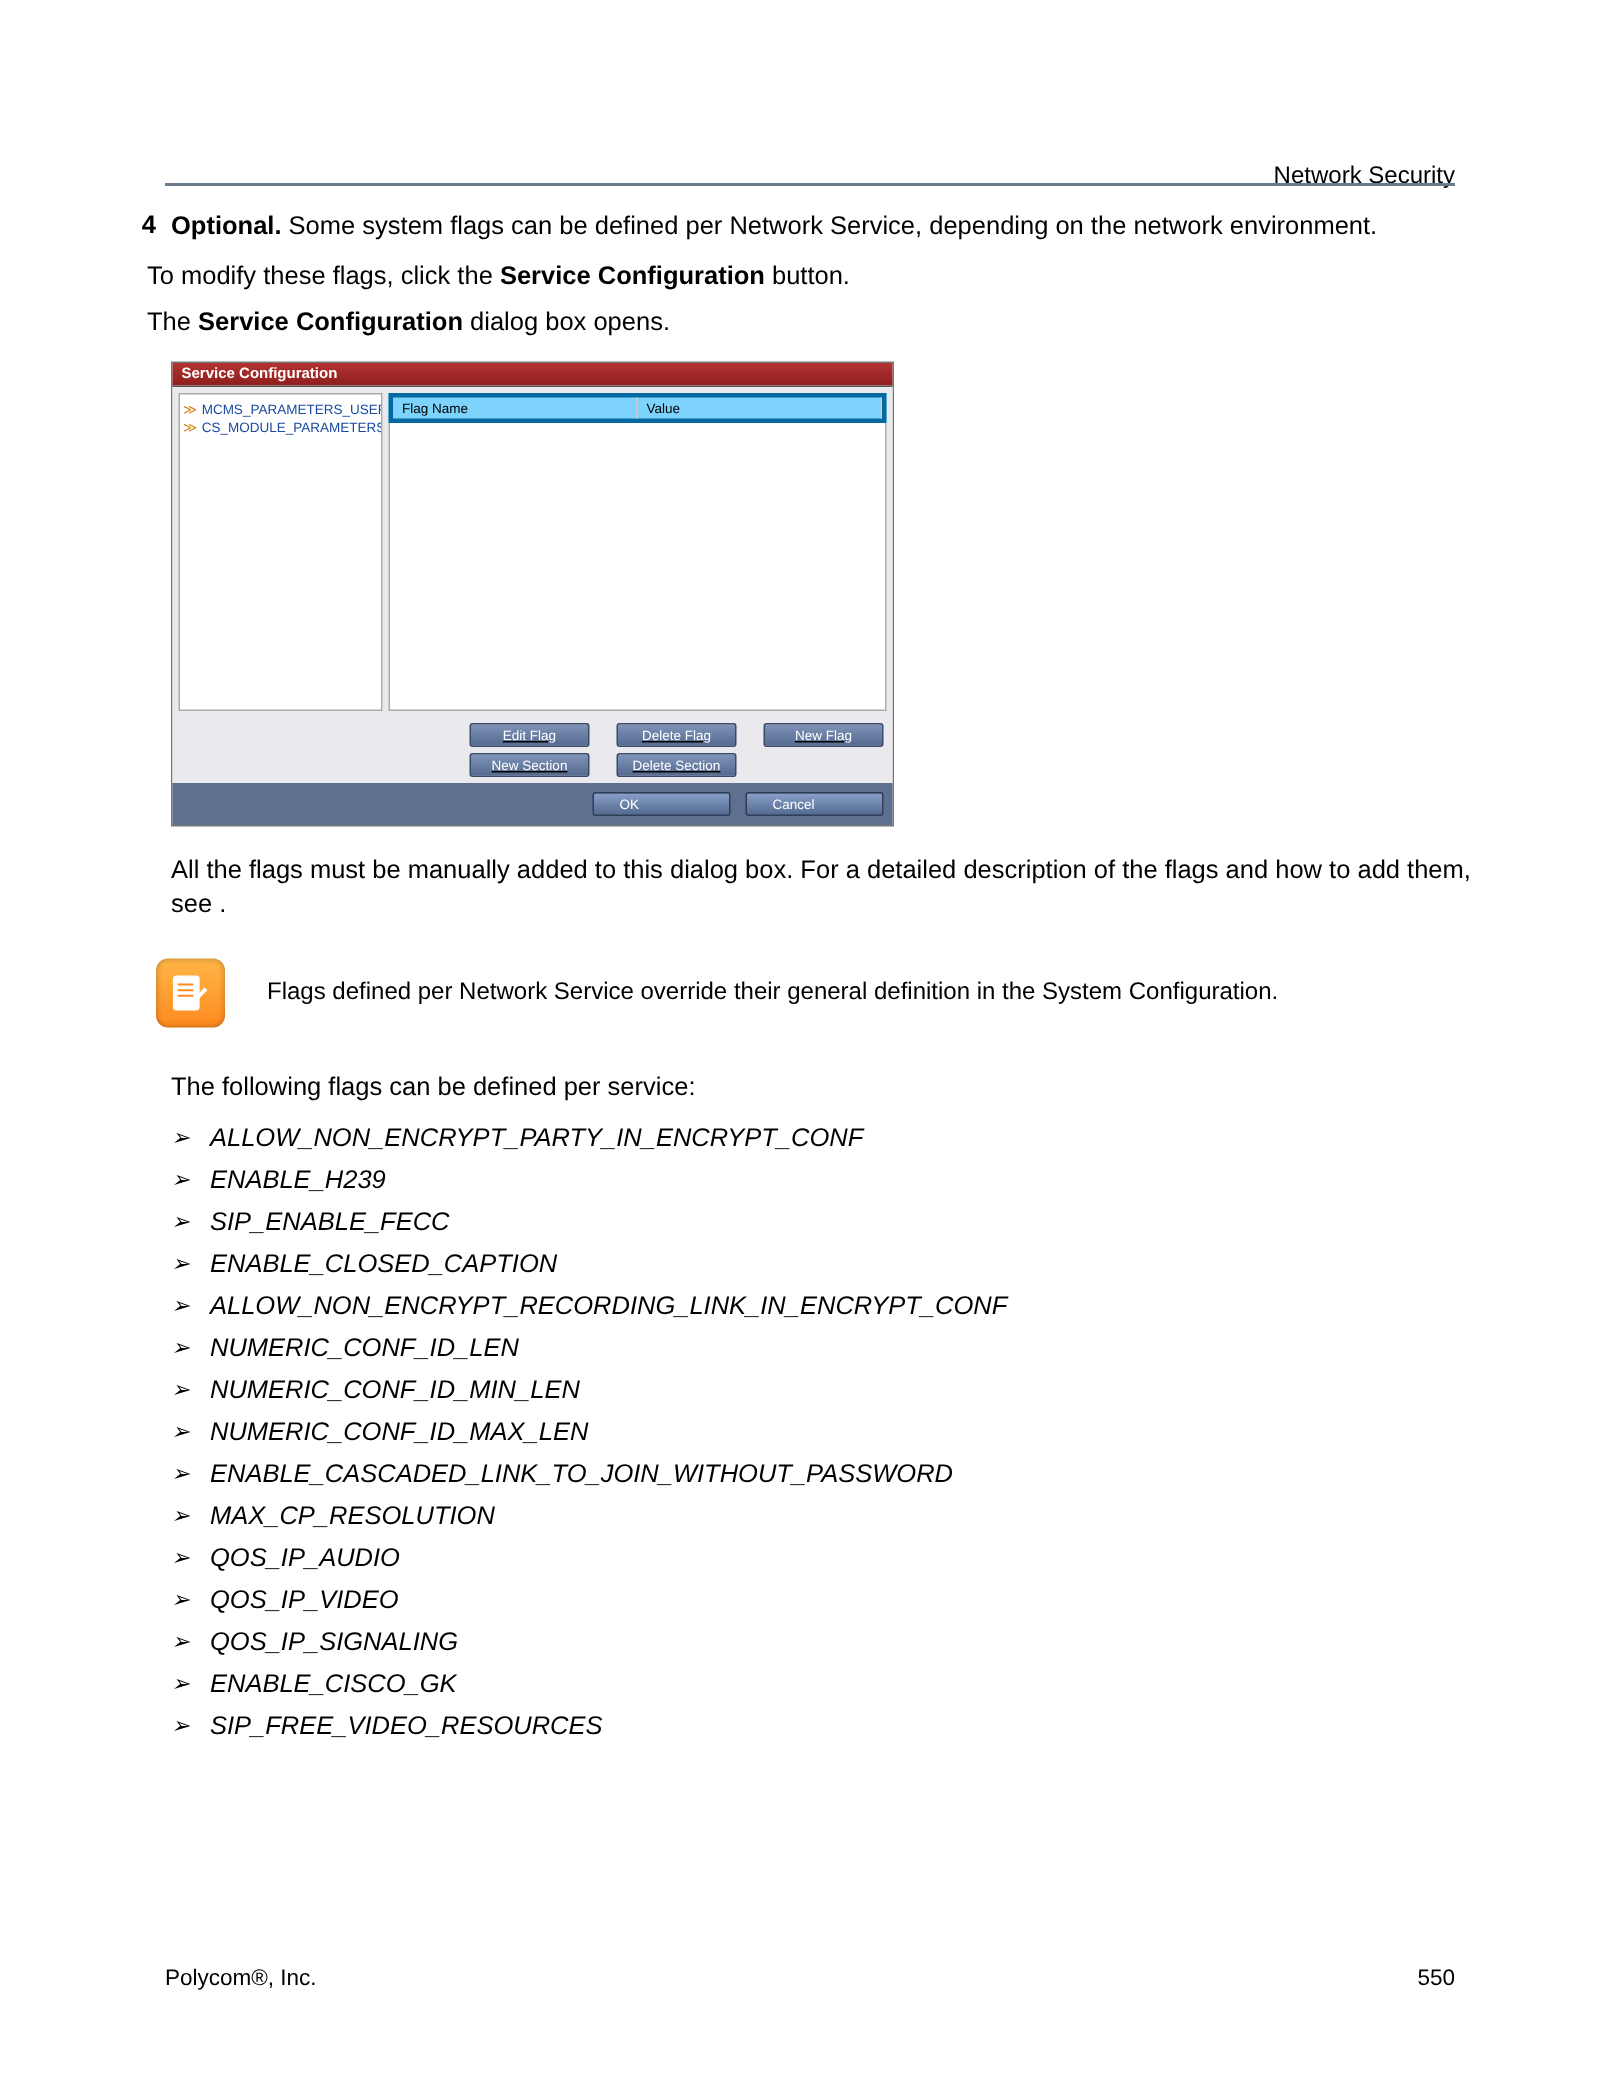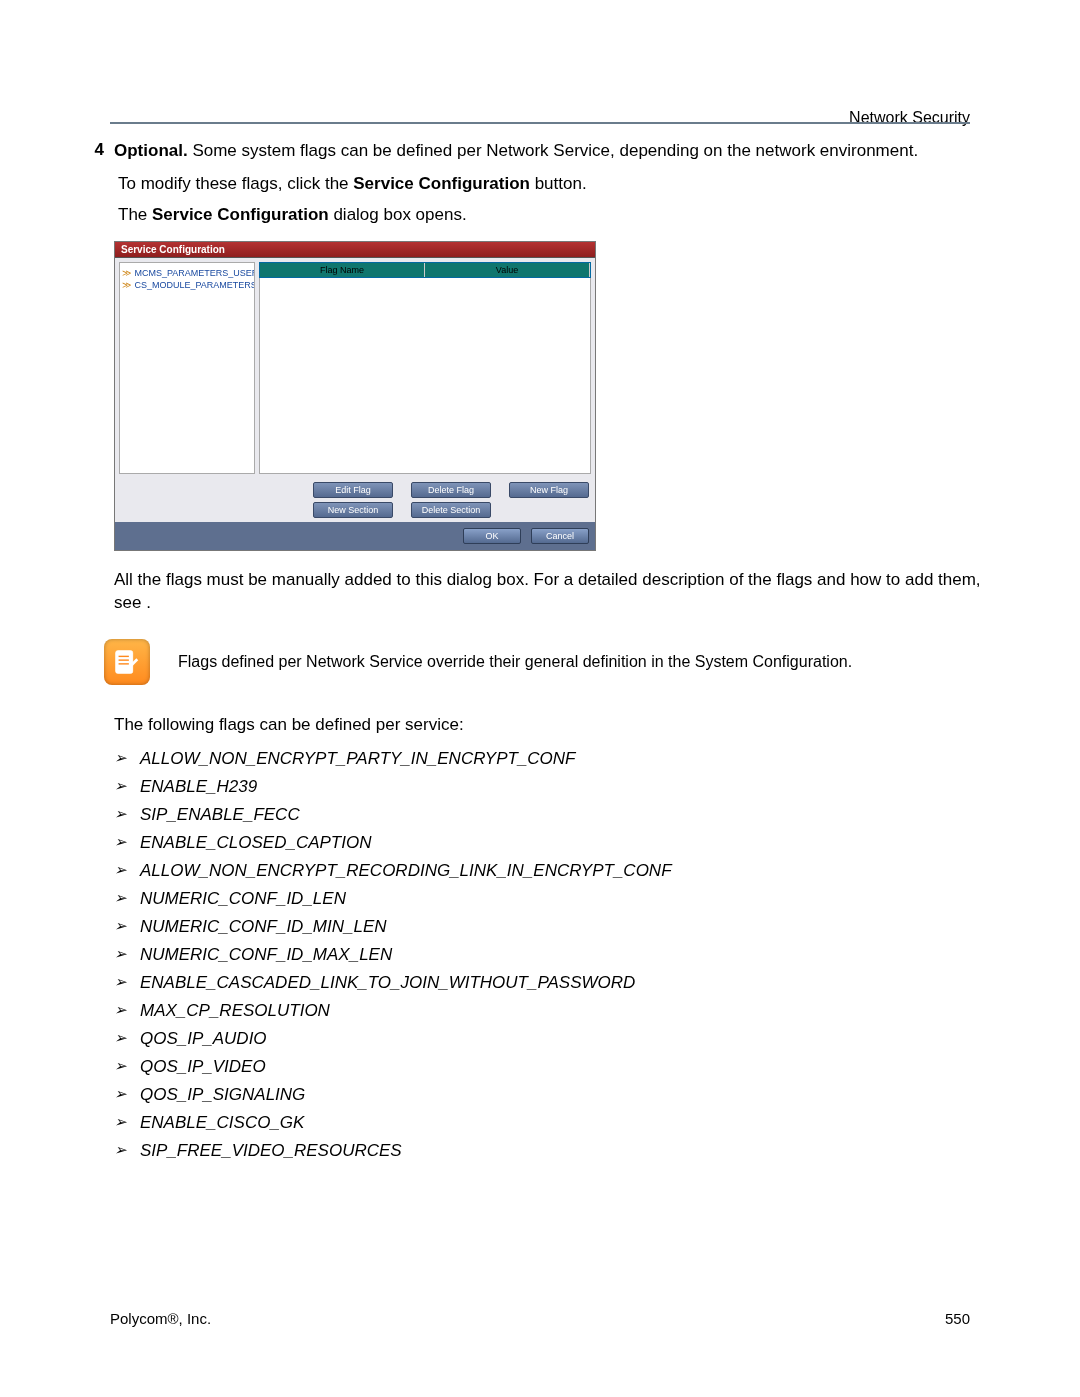--- a/index.html
+++ b/index.html
@@ -3,39 +3,39 @@
 <meta charset="utf-8">
 <style>
   html,body{margin:0;padding:0;background:#fff;font-family:Arial,Helvetica,sans-serif;color:#000;}
   .page{width:1080px;min-height:1397px;margin:0 auto;position:relative;box-sizing:border-box;padding:90px 80px 40px 80px;}
   .header-line{position:absolute;left:110px;right:110px;top:122px;height:2px;background:#6a7c8c;}
   .header-title{position:absolute;right:110px;top:109px;font-size:16px;color:#000;}
   .content{margin-top:50px;}
   .step{display:flex;align-items:flex-start;margin-bottom:10px;}
   .step-num{width:24px;text-align:right;font-weight:bold;font-size:17px;flex:none;margin-right:10px;}
   .step-body{flex:1;font-size:17px;line-height:1.35;}
-  .indent{margin-left:38px;font-size:17px;line-height:1.35;margin-top:8px;}
+  .indent{margin-left:18px;font-size:17px;line-height:1.35;margin-top:8px;}
   b{font-weight:bold;}
 
   
   .dlg{margin:14px 0 14px 34px;width:480px;border:1px solid #777;font-family:Tahoma,Arial,sans-serif;}
   .dlg-title{background:linear-gradient(#b43232,#8e1e1e);color:#fff;font-size:10px;font-weight:bold;padding:2px 6px;border-bottom:1px solid #555;}
   .dlg-body{display:flex;background:#e9e9ee;height:220px;}
   .tree{width:130px;background:#fff;border:1px solid #aaa;margin:4px;padding:4px 2px;font-size:9px;color:#1a4aa0;overflow:hidden;}
   .tree .it{white-space:nowrap;padding:1px 0;}
   .tree .bullet{color:#d08a1f;margin-right:3px;}
   .tbl-wrap{flex:1;margin:4px 4px 4px 0;display:flex;flex-direction:column;}
-  .tbl-head{display:flex;background:#0f766e;border:1px solid #0369a1;font-size:9px;text-align:center;}
+  .tbl-head{display:flex;background:#7dd3fc;border:3px solid #0369a1;font-size:9px;}
   .tbl-head div{flex:1;padding:2px 6px;border-right:1px solid #ccc;}
   .tbl-grid{flex:1;background:#fff;border:1px solid #aaa;border-top:none;}
-  .dlg-btns{background:#e9e9ee;padding:4px 6px;display:flex;justify-content:flex-end;gap:18px;}
+  .dlg-btns{background:#e9e9ee;padding:4px 6px;display:flex;justify-content:flex-end;gap:18px;text-decoration:underline;}
   .dlg-btns .row{display:flex;gap:18px;}
   .mini-btn{font-size:9px;width:78px;text-align:center;padding:2px 0;background:linear-gradient(#7f94b8,#556a90);color:#fff;border:1px solid #3a4a68;border-radius:2px;}
   .dlg-foot{background:#5e6f8f;padding:6px;display:flex;justify-content:flex-end;gap:10px;}
-  .foot-btn{font-size:9px;width:56px;text-align:center;padding:2px 0;background:linear-gradient(#88a0c8,#546a90);color:#fff;border:1px solid #2f3e58;border-radius:2px;}
+  .foot-btn{font-size:9px;width:56px;text-align:left;padding:2px 17px;background:linear-gradient(#88a0c8,#546a90);color:#fff;border:1px solid #2f3e58;border-radius:2px;}
 
   .after-dlg{margin:18px 0 0 34px;font-size:17px;line-height:1.35;}
 
   .note-row{display:flex;align-items:center;margin:24px 0 10px 24px;}
   .note-icon{width:46px;height:46px;border-radius:8px;background:linear-gradient(#ffb648,#ff8a1e);display:flex;align-items:center;justify-content:center;flex:none;margin-right:28px;box-shadow:inset 0 0 4px rgba(0,0,0,.3);}
   .note-icon svg{width:30px;height:30px;}
   .note-text{font-size:16px;line-height:1.35;}
 
   .intro-line{margin:30px 0 10px 34px;font-size:17px;}
   ul.flags{list-style:none;margin:0 0 0 34px;padding:0;font-style:italic;}

